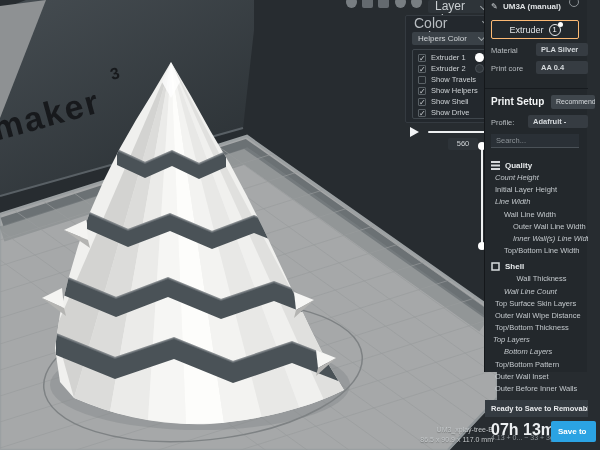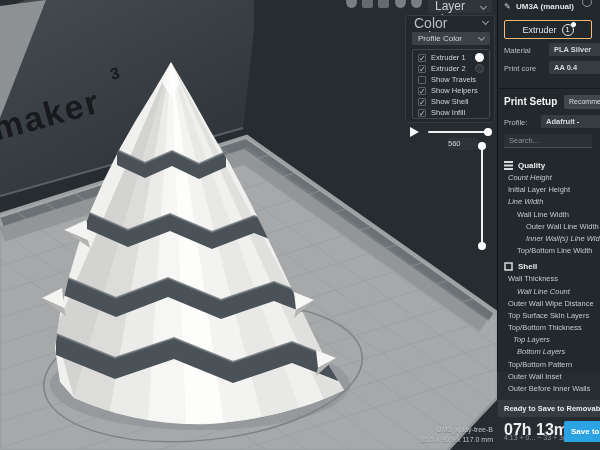--- a/index.html
+++ b/index.html
@@ -34,31 +34,31 @@
     line-height:7px; color:#cdd2d5; text-align:center; flex:0 0 auto; }
   .vlabel { margin-left:5px; color:#cfd3d6; font-size:7.5px; white-space:nowrap; }
   .swatch { position:absolute; right:5px; top:1px; width:9px; height:9px; border-radius:50%; }
 
   
   #play-button { position:absolute; left:410px; top:127px; width:0; height:0;
     border-left:9px solid #f2f4f5; border-top:5px solid transparent; border-bottom:5px solid transparent; }
   #h-track { position:absolute; left:428px; top:131px; width:60px; height:2px; background:#eef0f1; border-radius:1px; }
   #h-handle { position:absolute; left:484px; top:128px; width:8px; height:8px; border-radius:50%; background:#fff; }
   #layer-label { position:absolute; left:448px; top:138px; width:30px; height:12px; background:#2d3338;
-    color:#cfd3d6; font-size:7.5px; line-height:12px; border-radius:2px; }
+    color:#cfd3d6; font-size:7.5px; line-height:12px; text-align:center; border-radius:2px; }
   #v-track { position:absolute; left:481px; top:146px; width:2px; height:100px; background:#eef0f1; }
   #v-handle-top { position:absolute; left:478px; top:142px; width:8px; height:8px; border-radius:50%; background:#fff; }
   #v-handle-bottom { position:absolute; left:478px; top:242px; width:8px; height:8px; border-radius:50%; background:#fff; }
 
   
   #model-info { position:absolute; right:4px; bottom:5px; text-align:right; color:#c3c7c9;
     font-size:7px; line-height:10px; text-shadow:0 1px 1px rgba(0,0,0,.3); }
 
   
-  #right-panel { position:absolute; left:497px; top:0; width:103px; height:372px;
+  #right-panel { position:absolute; left:484px; top:0; width:103px; height:372px;
     background:#23282c; border-left:1px solid #14171a; }
   #rp-header { position:absolute; left:6px; top:2px; color:#dfe2e4; font-size:8px; font-weight:bold; }
   #rp-header .pencil { font-weight:normal; font-size:8px; color:#cfd3d6; margin-right:3px; }
   #status-circle { position:absolute; right:8px; top:-3px; width:10px; height:10px;
     border:1.5px solid #8d9397; border-radius:50%; }
   #extruder-button { position:absolute; left:6px; top:20px; width:88px; height:19px;
     border:1px solid #fdba74; border-radius:2px; color:#e0e3e5; font-size:9px;
     display:flex; align-items:center; justify-content:center; gap:5px; background:transparent; }
   #extruder-badge { position:relative; width:12px; height:12px; border:1.5px solid #e8eaeb;
     border-radius:50%; font-size:7.5px; line-height:10px; text-align:center; color:#fff; }
@@ -219,21 +219,21 @@
       <span>Layer view</span>
       <span class="chev" style="top:4px"></span>
     </div>
 
     <div id="color-panel">
       <div id="cs-header">
         <span>Color scheme</span>
         <span class="chev"></span>
       </div>
       <div id="cs-dropdown">
-        <span>Profile Color</span>
+        <span>Helpers Color</span>
         <span class="chev"></span>
       </div>
       <div id="cs-group">
           <div class="vrow">
             <span class="cb">✓</span>
             <span class="vlabel">Extruder 1</span>
             <span class="swatch" style="background: rgb(255, 255, 255);"></span>
           </div>
           <div class="vrow">
             <span class="cb">✓</span>
@@ -247,21 +247,21 @@
           <div class="vrow">
             <span class="cb">✓</span>
             <span class="vlabel">Show Helpers</span>
           </div>
           <div class="vrow">
             <span class="cb">✓</span>
             <span class="vlabel">Show Shell</span>
           </div>
           <div class="vrow">
             <span class="cb">✓</span>
-            <span class="vlabel">Show Infill</span>
+            <span class="vlabel">Show Drive</span>
           </div>
         </div>
     </div>
 
     <div id="play-button"></div>
     <div id="h-track"></div>
     <div id="h-handle"></div>
     <div id="layer-label">560</div>
     <div id="v-track"></div>
     <div id="v-handle-top"></div>
@@ -319,26 +319,26 @@
         <div class="srow" style="padding-left: 19px;">Wall Line Width</div>
         <div class="srow" style="padding-left: 28px;">Outer Wall Line Width</div>
         <div class="srow it" style="padding-left: 28px;">Inner Wall(s) Line Width</div>
         <div class="srow" style="padding-left: 19px;">Top/Bottom Line Width</div>
         <div class="cat">
           <span><svg width="9" height="9" viewBox="0 0 9 9">
               <rect x="1" y="1" width="7" height="7" fill="none" stroke="#d8dbdd" stroke-width="1.5"></rect>
             </svg></span>
           <span class="cat-title">Shell</span>
         </div>
-        <div class="srow" style="padding-left: 10px;">Wall Thickness</div>
+        <div class="srow" style="padding-left: 10px; text-align: center;">Wall Thickness</div>
         <div class="srow it" style="padding-left: 19px;">Wall Line Count</div>
+        <div class="srow" style="padding-left: 10px;">Top Surface Skin Layers</div>
         <div class="srow" style="padding-left: 10px;">Outer Wall Wipe Distance</div>
-        <div class="srow" style="padding-left: 10px;">Top Surface Skin Layers</div>
         <div class="srow" style="padding-left: 10px;">Top/Bottom Thickness</div>
-        <div class="srow it" style="padding-left: 15px;">Top Layers</div>
+        <div class="srow it" style="padding-left: 8px;">Top Layers</div>
         <div class="srow it" style="padding-left: 19px;">Bottom Layers</div>
         <div class="srow" style="padding-left: 10px;">Top/Bottom Pattern</div>
         <div class="srow" style="padding-left: 10px;">Outer Wall Inset</div>
         <div class="srow" style="padding-left: 10px;">Outer Before Inner Walls</div>
       </div>
 
     <div id="ready-bar">Ready to Save to Removable Drive</div>
     <div id="time-estimate">07h 13min</div>
     <div id="material-estimate">4.13 + 0... ~ 33 + 3g</div>
     <div id="save-button">Save to</div>

